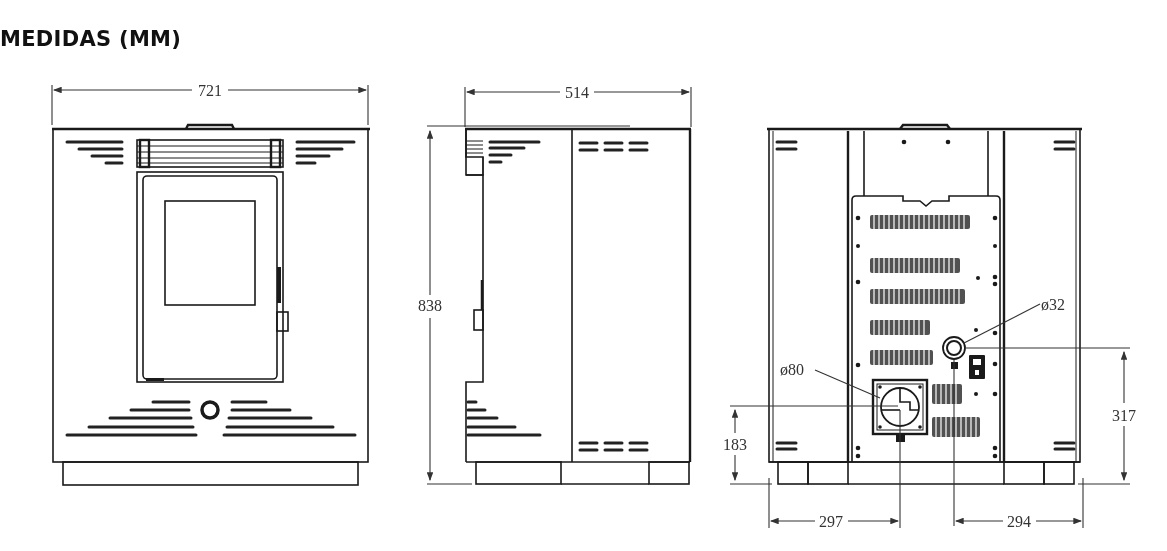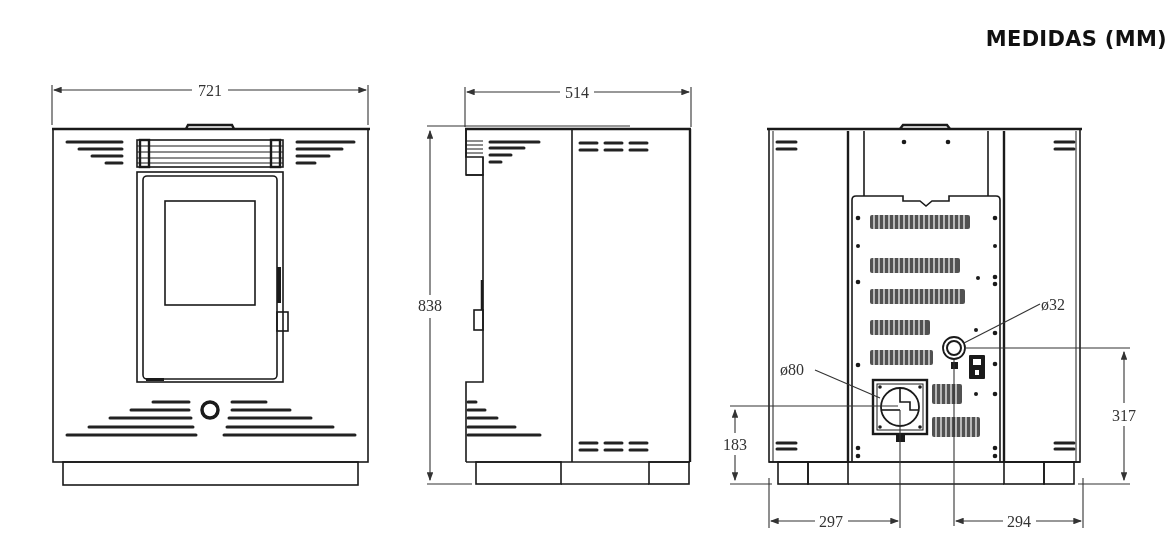--- a/index.html
+++ b/index.html
@@ -1,17 +1,17 @@
 <!DOCTYPE html>
 <html><head>
 <meta charset="utf-8">
 <style>
   html, body { margin: 0; padding: 0; background: #ffffff; }
   body { width: 1167px; height: 551px; position: relative; overflow: hidden; font-family: "DejaVu Sans", sans-serif; }
-  .title { position: absolute; top: 27px; left: 0; width: 1167px; text-align: right; font-family: "DejaVu Sans", sans-serif; font-weight: bold; font-size: 21px; color: #111; letter-spacing: 0.3px; }
+  .title { position: absolute; top: 27px; left: 0; width: 1167px; text-align: left; font-family: "DejaVu Sans", sans-serif; font-weight: bold; font-size: 21px; color: #111; letter-spacing: 0.3px; }
   svg { position: absolute; left: 0; top: 0; }
   .ln { stroke: #1a1a1a; fill: none; stroke-width: 1.6; }
   .th { stroke: #1a1a1a; fill: none; stroke-width: 1; }
   .bk { stroke: #1a1a1a; fill: none; stroke-width: 2.4; }
   .vent { stroke: #222; stroke-width: 3; stroke-linecap: round; }
   .fillk { fill: #1a1a1a; stroke: none; }
   .dim { font-family: "Liberation Serif", serif; font-size: 16px; fill: #333; }
   .dimline { stroke: #333; stroke-width: 1.1; fill: none; }
   .slot { fill: #333; }
 </style>

